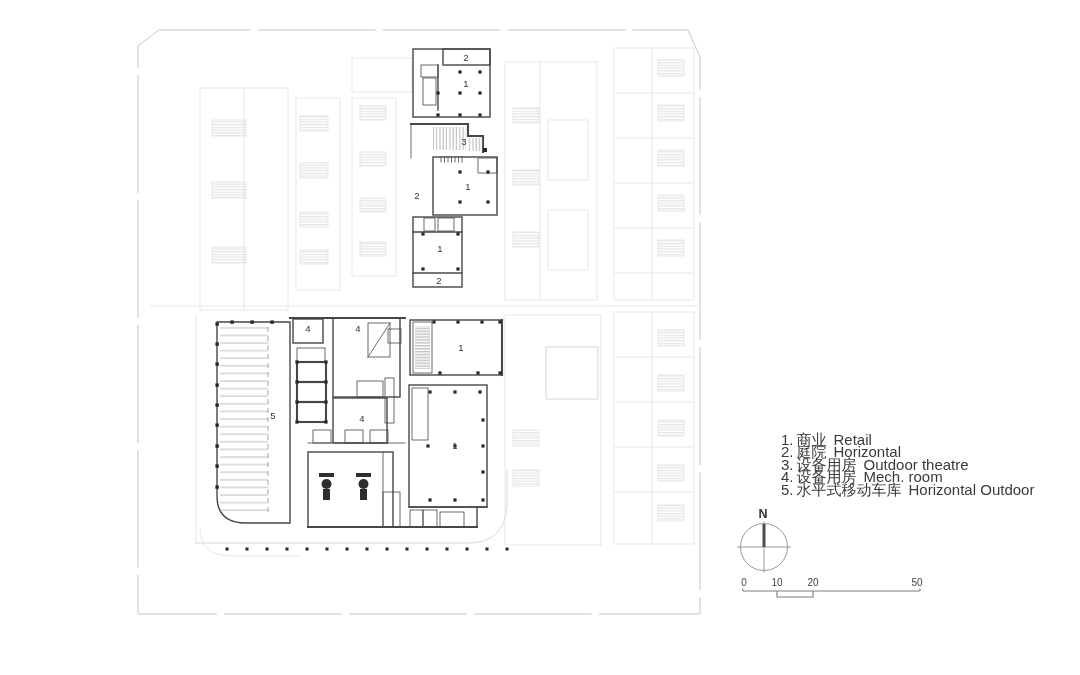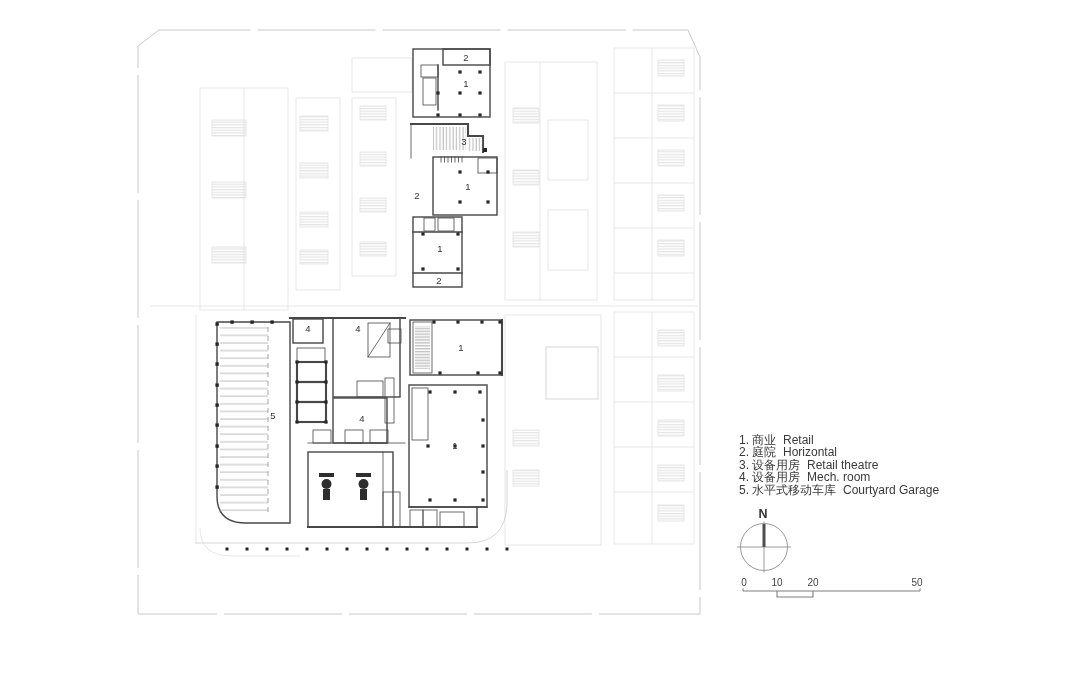--- a/index.html
+++ b/index.html
@@ -19,22 +19,22 @@
   .ctxd{stroke:#d2d2d2;fill:none;stroke-width:.9;}
   .bound{stroke:var(--boundary);fill:none;stroke-width:1;}
   .lbl{font-family:"Liberation Sans","DejaVu Sans",sans-serif;font-size:9.5px;fill:#333;text-anchor:middle;}
   .mach{fill:#2e2e2e;stroke:none;}
   .scale-line{stroke:#7e7e7e;fill:none;stroke-width:1.1;}
   .scale-txt{font-family:"Liberation Sans","DejaVu Sans",sans-serif;font-size:10px;fill:#444;text-anchor:middle;}
   .n-txt{font-family:"Liberation Sans","DejaVu Sans",sans-serif;font-size:12.5px;font-weight:bold;fill:#333;text-anchor:middle;}
   .compass-ring{stroke:#9a9a9a;fill:none;stroke-width:1;}
   .compass-needle{stroke:#4d4d4d;stroke-width:3;}
   
-  .legend{position:absolute;left:739px;top:434px;color:var(--text);
-          font-size:12px;line-height:12.4px;white-space:nowrap;}
+  .legend{position:absolute;left:781px;top:434px;color:var(--text);
+          font-size:15px;line-height:12.4px;white-space:nowrap;}
   .legend-row{height:12.4px;}
   .lg-num{margin-right:3px;}
   .lg-zh{margin-right:7px;}
 </style>
 </head>
 <body>
 
 <div class="stage">
 
 <svg class="plan-svg" width="1080" height="675" viewBox="0 0 1080 675">
@@ -306,23 +306,23 @@
 </svg>
 
 <div class="legend">
   <div class="legend-row">
     <span class="lg-num">1.</span><span class="lg-zh">商业</span><span class="lg-en">Retail</span>
   </div>
   <div class="legend-row">
     <span class="lg-num">2.</span><span class="lg-zh">庭院</span><span class="lg-en">Horizontal</span>
   </div>
   <div class="legend-row">
-    <span class="lg-num">3.</span><span class="lg-zh">设备用房</span><span class="lg-en">Retail theatre</span>
+    <span class="lg-num">3.</span><span class="lg-zh">设备用房</span><span class="lg-en">Outdoor theatre</span>
   </div>
   <div class="legend-row">
     <span class="lg-num">4.</span><span class="lg-zh">设备用房</span><span class="lg-en">Mech. room</span>
   </div>
   <div class="legend-row">
-    <span class="lg-num">5.</span><span class="lg-zh">水平式移动车库</span><span class="lg-en">Courtyard Garage</span>
+    <span class="lg-num">5.</span><span class="lg-zh">水平式移动车库</span><span class="lg-en">Horizontal Outdoor</span>
   </div>
 </div>
 
 </div>
 
 </body></html>

